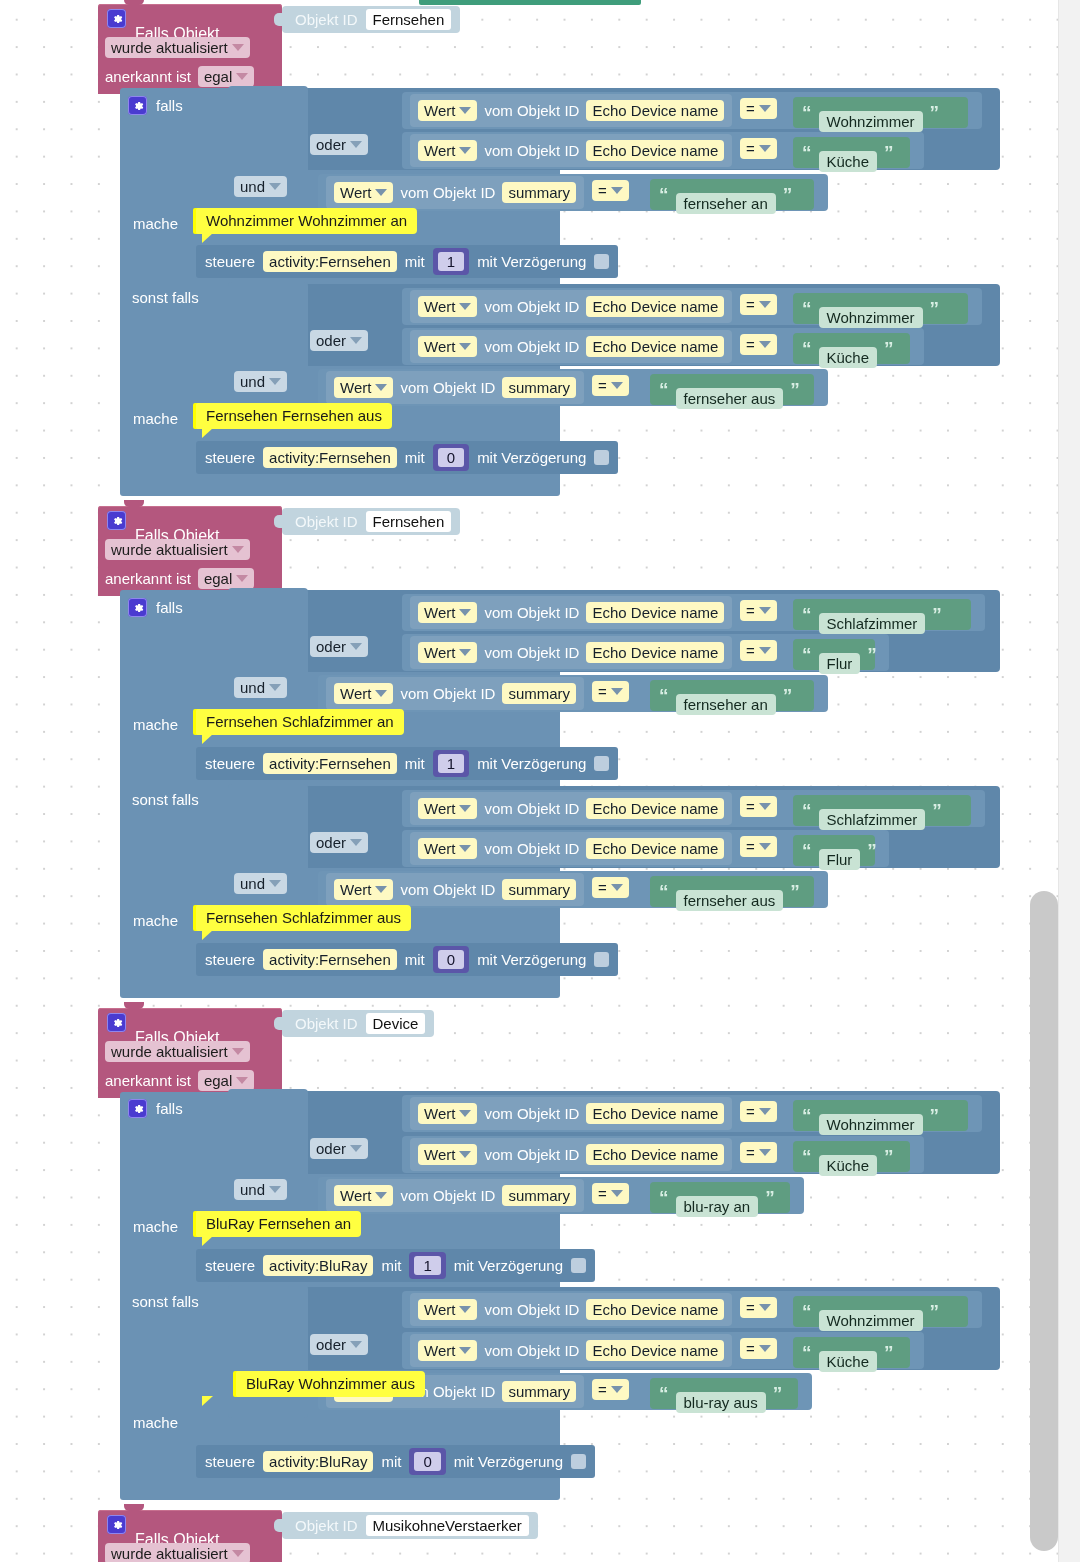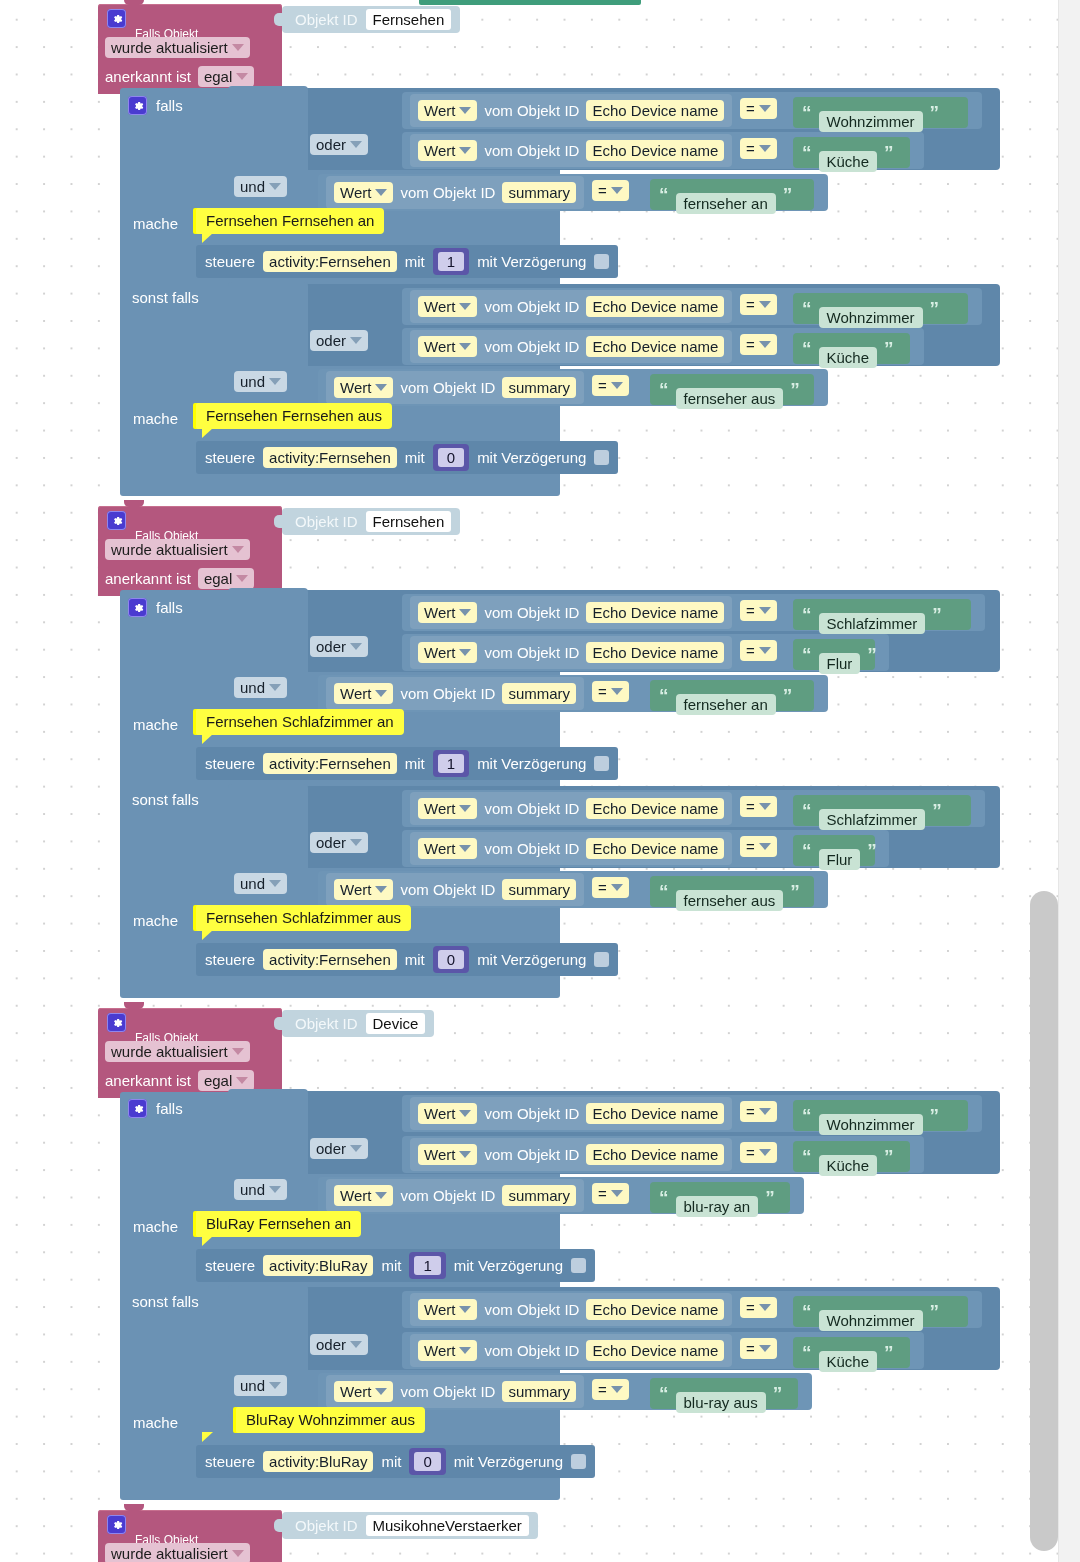--- a/index.html
+++ b/index.html
@@ -52,21 +52,21 @@
     display:inline-block;
   }
 
   
   .hat {
     background:#b4577e;
     border-radius:3px 3px 0 0;
     box-shadow: inset 0 1px 0 #c7708f;
   }
   .hat .row { display:flex; align-items:center; height:29px; padding-left:9px; }
-  .hat .title { font-size:12px; color:#fff; margin-left:9px;margin-top:31px; }
+  .hat .title { font-size:16px; color:#fff; margin-left:9px;margin-top:31px; }
   .hat .f-pink { background:#e5c2d2; color:#1c1c1c; }
   .hat .f-pink .caret { border-top:7px solid #c489a3; }
   .hat-notch {
     position:absolute; top:-6px; left:26px; width:20px; height:7px;
     background:#b4577e; border-radius:0 0 5px 5px;
   }
   
   .gear {
     width:19px;height:19px;border-radius:4px;background:#4a3bd0;
     display:inline-flex;align-items:center;justify-content:center;
@@ -245,21 +245,21 @@
           <span class="caret "></span>
         </span></div>
       <div class="blk" style="left:650px; top:179px; width:164px;">
         <div class="strblk">
           <span class="quote">“</span>
           <span class="val">fernseher an</span>
           <span class="quote">”</span>
         </div>
       </div>
       <div class="blk lbl" style="left:133px; top:216px;">mache</div>
-      <div class="blk" style="left:196px; top:208px;"><div class="comment">Fernsehen Fernsehen an</div><div class="comment-tail"></div></div>
+      <div class="blk" style="left:196px; top:208px;"><div class="comment">Wohnzimmer Wohnzimmer an</div><div class="comment-tail"></div></div>
       <div class="blk" style="left:196px; top:245px; height:33px; background:#5f87aa; border-radius:3px;
        display:flex; align-items:center; gap:8px; padding:0 9px;">
         <span class="lbl">steuere</span>
         <span class="field f-blue">activity:Fernsehen</span>
         <span class="lbl">mit</span>
         <div class="numblk">
           <span class="val">1</span>
         </div>
         <span class="lbl">mit Verzögerung</span>
         <span class="toggle-dot"></span>
@@ -762,21 +762,21 @@
           <span class="caret "></span>
         </span></div>
       <div class="blk" style="left:650px; top:1378px; width:148px;">
         <div class="strblk">
           <span class="quote">“</span>
           <span class="val">blu-ray aus</span>
           <span class="quote">”</span>
         </div>
       </div>
       <div class="blk lbl" style="left:133px; top:1415px;">mache</div>
-      <div class="blk" style="left:196px; top:1407px;padding-left:40px;"><div class="comment">BluRay Wohnzimmer aus</div><div class="comment-tail"></div></div>
+      <div class="blk" style="left:196px; top:1371px;padding-left:40px;"><div class="comment">BluRay Wohnzimmer aus</div><div class="comment-tail"></div></div>
       <div class="blk" style="left:196px; top:1445px; height:33px; background:#5f87aa; border-radius:3px;
        display:flex; align-items:center; gap:8px; padding:0 9px;">
         <span class="lbl">steuere</span>
         <span class="field f-blue">activity:BluRay</span>
         <span class="lbl">mit</span>
         <div class="numblk">
           <span class="val">0</span>
         </div>
         <span class="lbl">mit Verzögerung</span>
         <span class="toggle-dot"></span>

